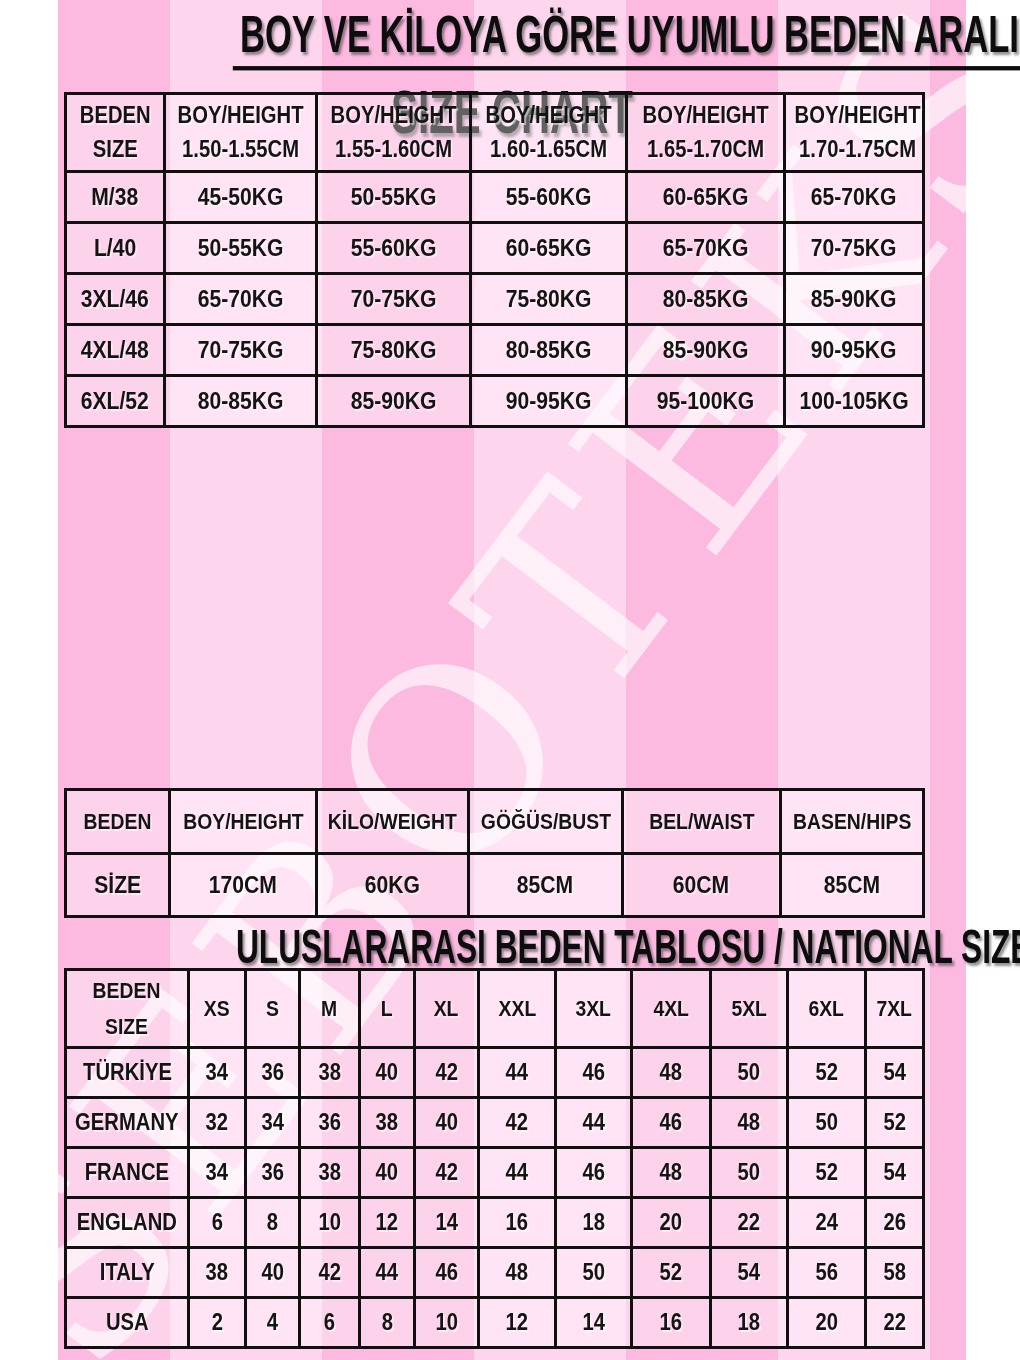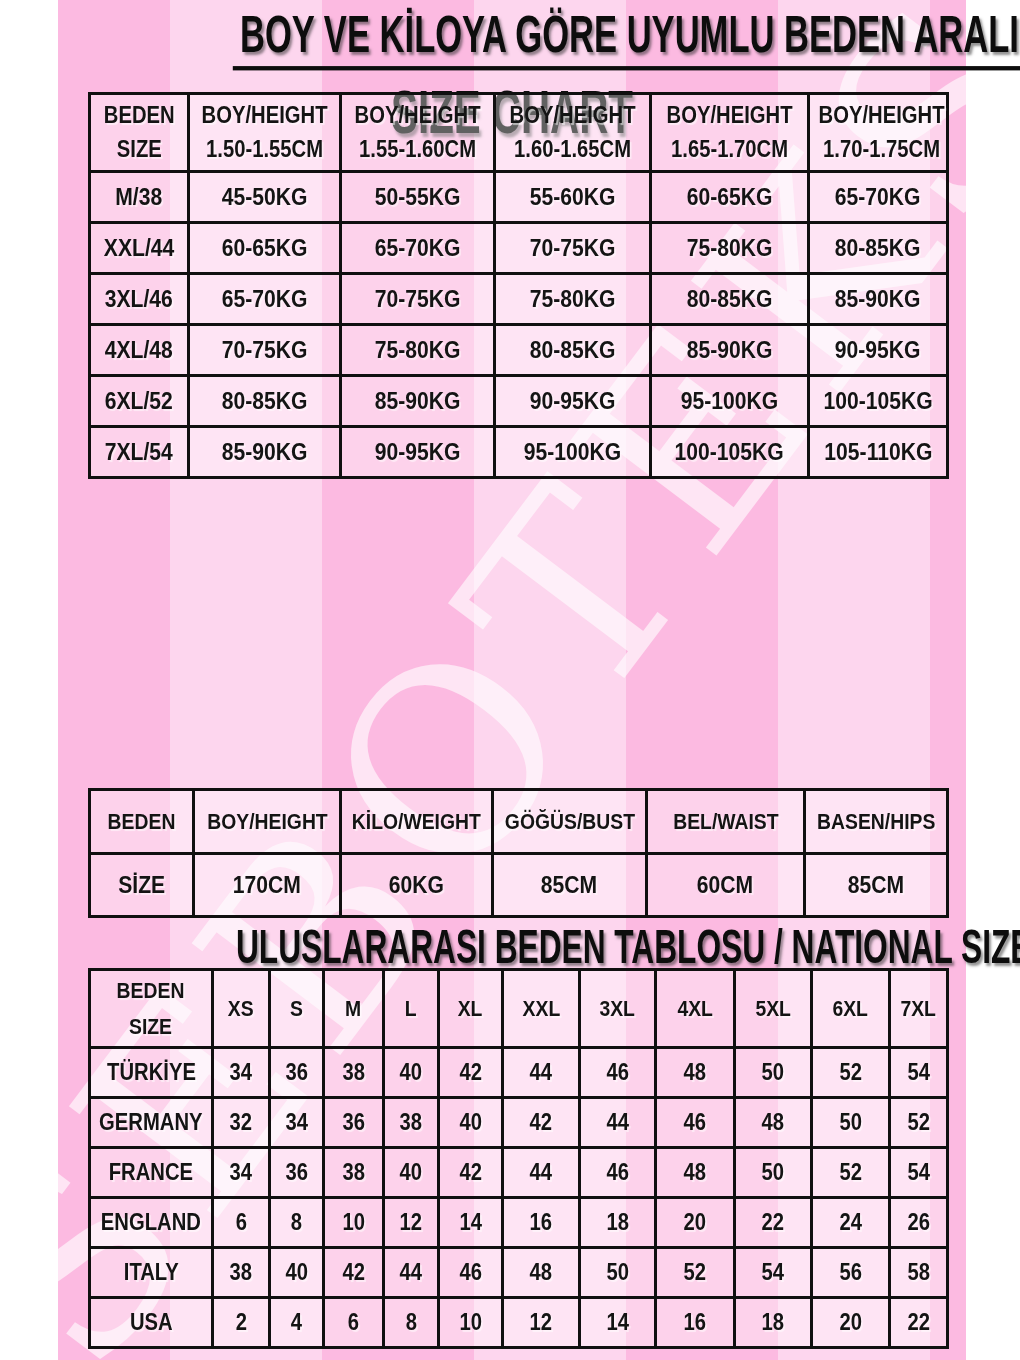--- a/index.html
+++ b/index.html
@@ -41,21 +41,21 @@
     text-shadow:3px 3px 3px rgba(40,40,40,0.5);
     white-space:nowrap;
   }
   #title-1{top:8px;font-size:48px;}
   #title-1 .underlined{border-bottom:4px solid #0d0d0d;padding:0 10px 2px;}
   #title-1 .line2{font-size:56px;margin-top:14px;}
   #title-2{top:740px;font-size:44px;}
   #title-3{top:922px;font-size:44px;}
 
   table{
-    position:absolute;left:88px;width:858px;
+    position:absolute;left:64px;width:858px;
     border-collapse:collapse;table-layout:fixed;
     z-index:2;
   }
   th,td{
     border:3px solid #101010;
     background:rgba(255,255,255,0.35);
     text-align:center;vertical-align:middle;padding:0;
   }
   .ct{
     display:inline-block;
@@ -125,26 +125,26 @@
       <tbody>
         <tr>
           <td><span class="ct">M/38</span></td>
           <td><span class="ct">45-50KG</span></td>
           <td><span class="ct">50-55KG</span></td>
           <td><span class="ct">55-60KG</span></td>
           <td><span class="ct">60-65KG</span></td>
           <td><span class="ct">65-70KG</span></td>
         </tr>
         <tr>
-          <td><span class="ct">XXL/44</span></td>
+          <td><span class="ct">L/40</span></td>
+          <td><span class="ct">50-55KG</span></td>
+          <td><span class="ct">55-60KG</span></td>
           <td><span class="ct">60-65KG</span></td>
           <td><span class="ct">65-70KG</span></td>
           <td><span class="ct">70-75KG</span></td>
-          <td><span class="ct">75-80KG</span></td>
-          <td><span class="ct">80-85KG</span></td>
         </tr>
         <tr>
           <td><span class="ct">3XL/46</span></td>
           <td><span class="ct">65-70KG</span></td>
           <td><span class="ct">70-75KG</span></td>
           <td><span class="ct">75-80KG</span></td>
           <td><span class="ct">80-85KG</span></td>
           <td><span class="ct">85-90KG</span></td>
         </tr>
         <tr>
@@ -155,28 +155,20 @@
           <td><span class="ct">85-90KG</span></td>
           <td><span class="ct">90-95KG</span></td>
         </tr>
         <tr>
           <td><span class="ct">6XL/52</span></td>
           <td><span class="ct">80-85KG</span></td>
           <td><span class="ct">85-90KG</span></td>
           <td><span class="ct">90-95KG</span></td>
           <td><span class="ct">95-100KG</span></td>
           <td><span class="ct">100-105KG</span></td>
-        </tr>
-        <tr>
-          <td><span class="ct">7XL/54</span></td>
-          <td><span class="ct">85-90KG</span></td>
-          <td><span class="ct">90-95KG</span></td>
-          <td><span class="ct">95-100KG</span></td>
-          <td><span class="ct">100-105KG</span></td>
-          <td><span class="ct">105-110KG</span></td>
         </tr>
       </tbody>
     </table>
 
 
   <table id="t2">
     <colgroup>
       <col style="width:104px">
         <col style="width:147px">
         <col style="width:152px">

